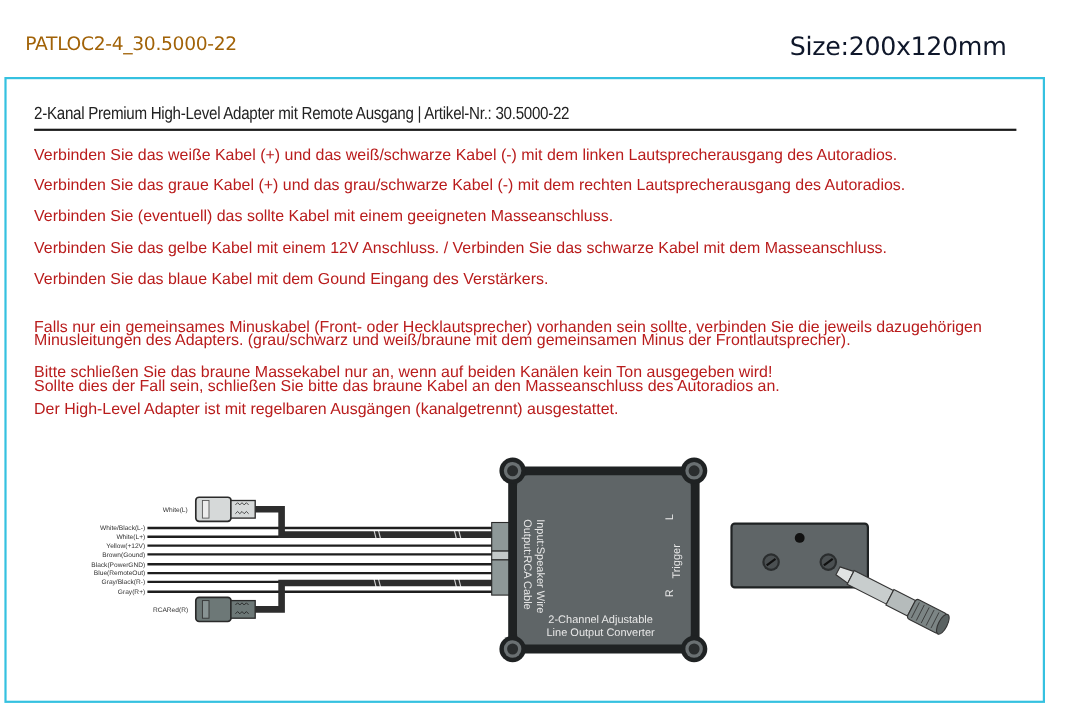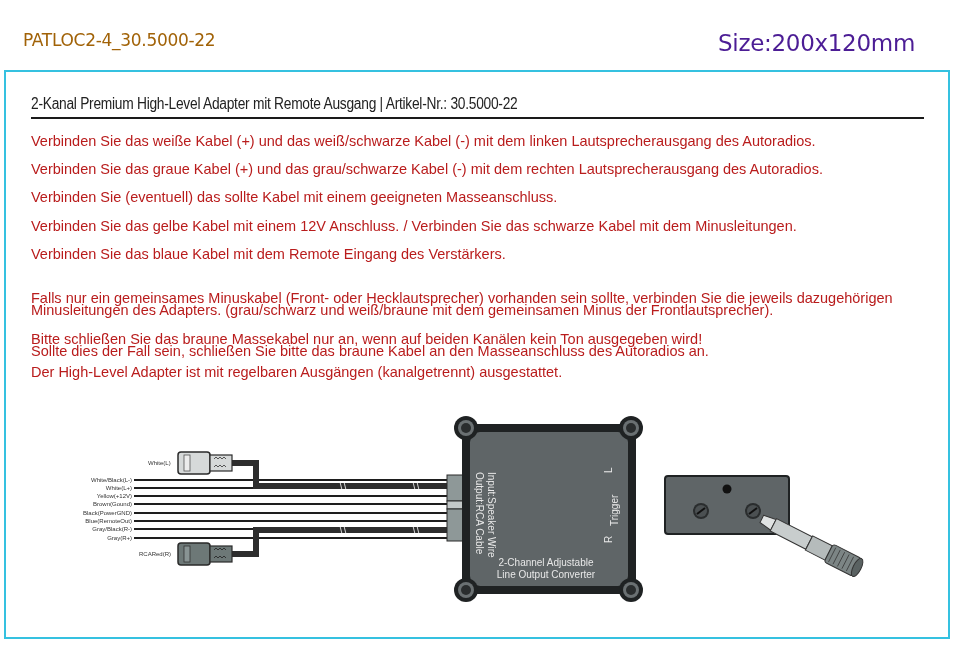--- a/index.html
+++ b/index.html
@@ -1,18 +1,18 @@
 <!DOCTYPE html>
 <html><head>
   <meta charset="utf-8">
   <style>
     html, body { margin: 0; padding: 0; background: #ffffff; }
     body { width: 979px; height: 654px; position: relative; overflow: hidden; font-family: "Liberation Sans", sans-serif; }
     .sku { position: absolute; left: 23px; top: 30px; font-family: "DejaVu Sans", sans-serif; font-size: 17px; color: #a16207; letter-spacing: -0.3px; text-align: center; }
-    .size { position: absolute; right: 64px; top: 30px; font-family: "DejaVu Sans", sans-serif; font-size: 23px; color: #4c1d95; letter-spacing: -0.3px; }
+    .size { position: absolute; right: 64px; top: 30px; font-family: "DejaVu Sans", sans-serif; font-size: 23px; color: #0f172a; letter-spacing: -0.3px; }
     .frame { position: absolute; left: 4px; top: 70px; width: 942px; height: 565px; border: 2px solid #35c1e0; box-sizing: content-box; }
     .heading { position: absolute; left: 31px; top: 95px; font-family: "Liberation Sans Narrow", "Liberation Sans", sans-serif; font-size: 16px; color: #222; transform: scaleX(0.86); transform-origin: left; white-space: nowrap; letter-spacing: -0.3px; }
     .rule { position: absolute; left: 31px; top: 117px; width: 893px; height: 2px; background: #1a1a1a; }
     .para { position: absolute; left: 31px; font-family: "Liberation Sans", sans-serif; font-size: 14.5px; color: #b91c1c; white-space: nowrap; letter-spacing: 0px; }
     .diagram { position: absolute; left: 0; top: 410px; width: 979px; height: 210px; }
     .label-sm { font-family: "Liberation Sans", sans-serif; font-size: 6px; fill: #333; }
     .dev-txt { font-family: "Liberation Sans", sans-serif; font-size: 10px; fill: #e8e8e8; }
   </style>
 </head>
 <body>
@@ -21,22 +21,22 @@
 <div class="size">Size:200x120mm</div>
 
 <div class="frame"></div>
 
 <div class="heading">2-Kanal Premium High-Level Adapter mit Remote Ausgang | Artikel-Nr.: 30.5000-22</div>
 <div class="rule"></div>
 
 <div class="para" style="top:133px">Verbinden Sie das weiße Kabel (+) und das weiß/schwarze Kabel (-) mit dem linken Lautsprecherausgang des Autoradios.</div>
 <div class="para" style="top:161px">Verbinden Sie das graue Kabel (+) und das grau/schwarze Kabel (-) mit dem rechten Lautsprecherausgang des Autoradios.</div>
 <div class="para" style="top:189px">Verbinden Sie (eventuell) das sollte Kabel mit einem geeigneten Masseanschluss.</div>
-<div class="para" style="top:218px">Verbinden Sie das gelbe Kabel mit einem 12V Anschluss. / Verbinden Sie das schwarze Kabel mit dem Minusleitungen.</div>
-<div class="para" style="top:246px">Verbinden Sie das blaue Kabel mit dem Remote Eingang des Verstärkers.</div>
+<div class="para" style="top:218px">Verbinden Sie das gelbe Kabel mit einem 12V Anschluss. / Verbinden Sie das schwarze Kabel mit dem Masseanschluss.</div>
+<div class="para" style="top:246px">Verbinden Sie das blaue Kabel mit dem Gound Eingang des Verstärkers.</div>
 <div class="para" style="top:290px">Falls nur ein gemeinsames Minuskabel (Front- oder Hecklautsprecher) vorhanden sein sollte, verbinden Sie die jeweils dazugehörigen</div>
 <div class="para" style="top:302px">Minusleitungen des Adapters. (grau/schwarz und weiß/braune mit dem gemeinsamen Minus der Frontlautsprecher).</div>
 <div class="para" style="top:331px">Bitte schließen Sie das braune Massekabel nur an, wenn auf beiden Kanälen kein Ton ausgegeben wird!</div>
 <div class="para" style="top:343px">Sollte dies der Fall sein, schließen Sie bitte das braune Kabel an den Masseanschluss des Autoradios an.</div>
 <div class="para" style="top:364px">Der High-Level Adapter ist mit regelbaren Ausgängen (kanalgetrennt) ausgestattet.</div>
 
 <svg class="diagram" viewBox="0 410 979 210" width="979" height="210" xmlns="http://www.w3.org/2000/svg">
 
   <g stroke="#1e1e1e" stroke-width="2.2">
     <line x1="134" y1="480" x2="448" y2="480"></line>

